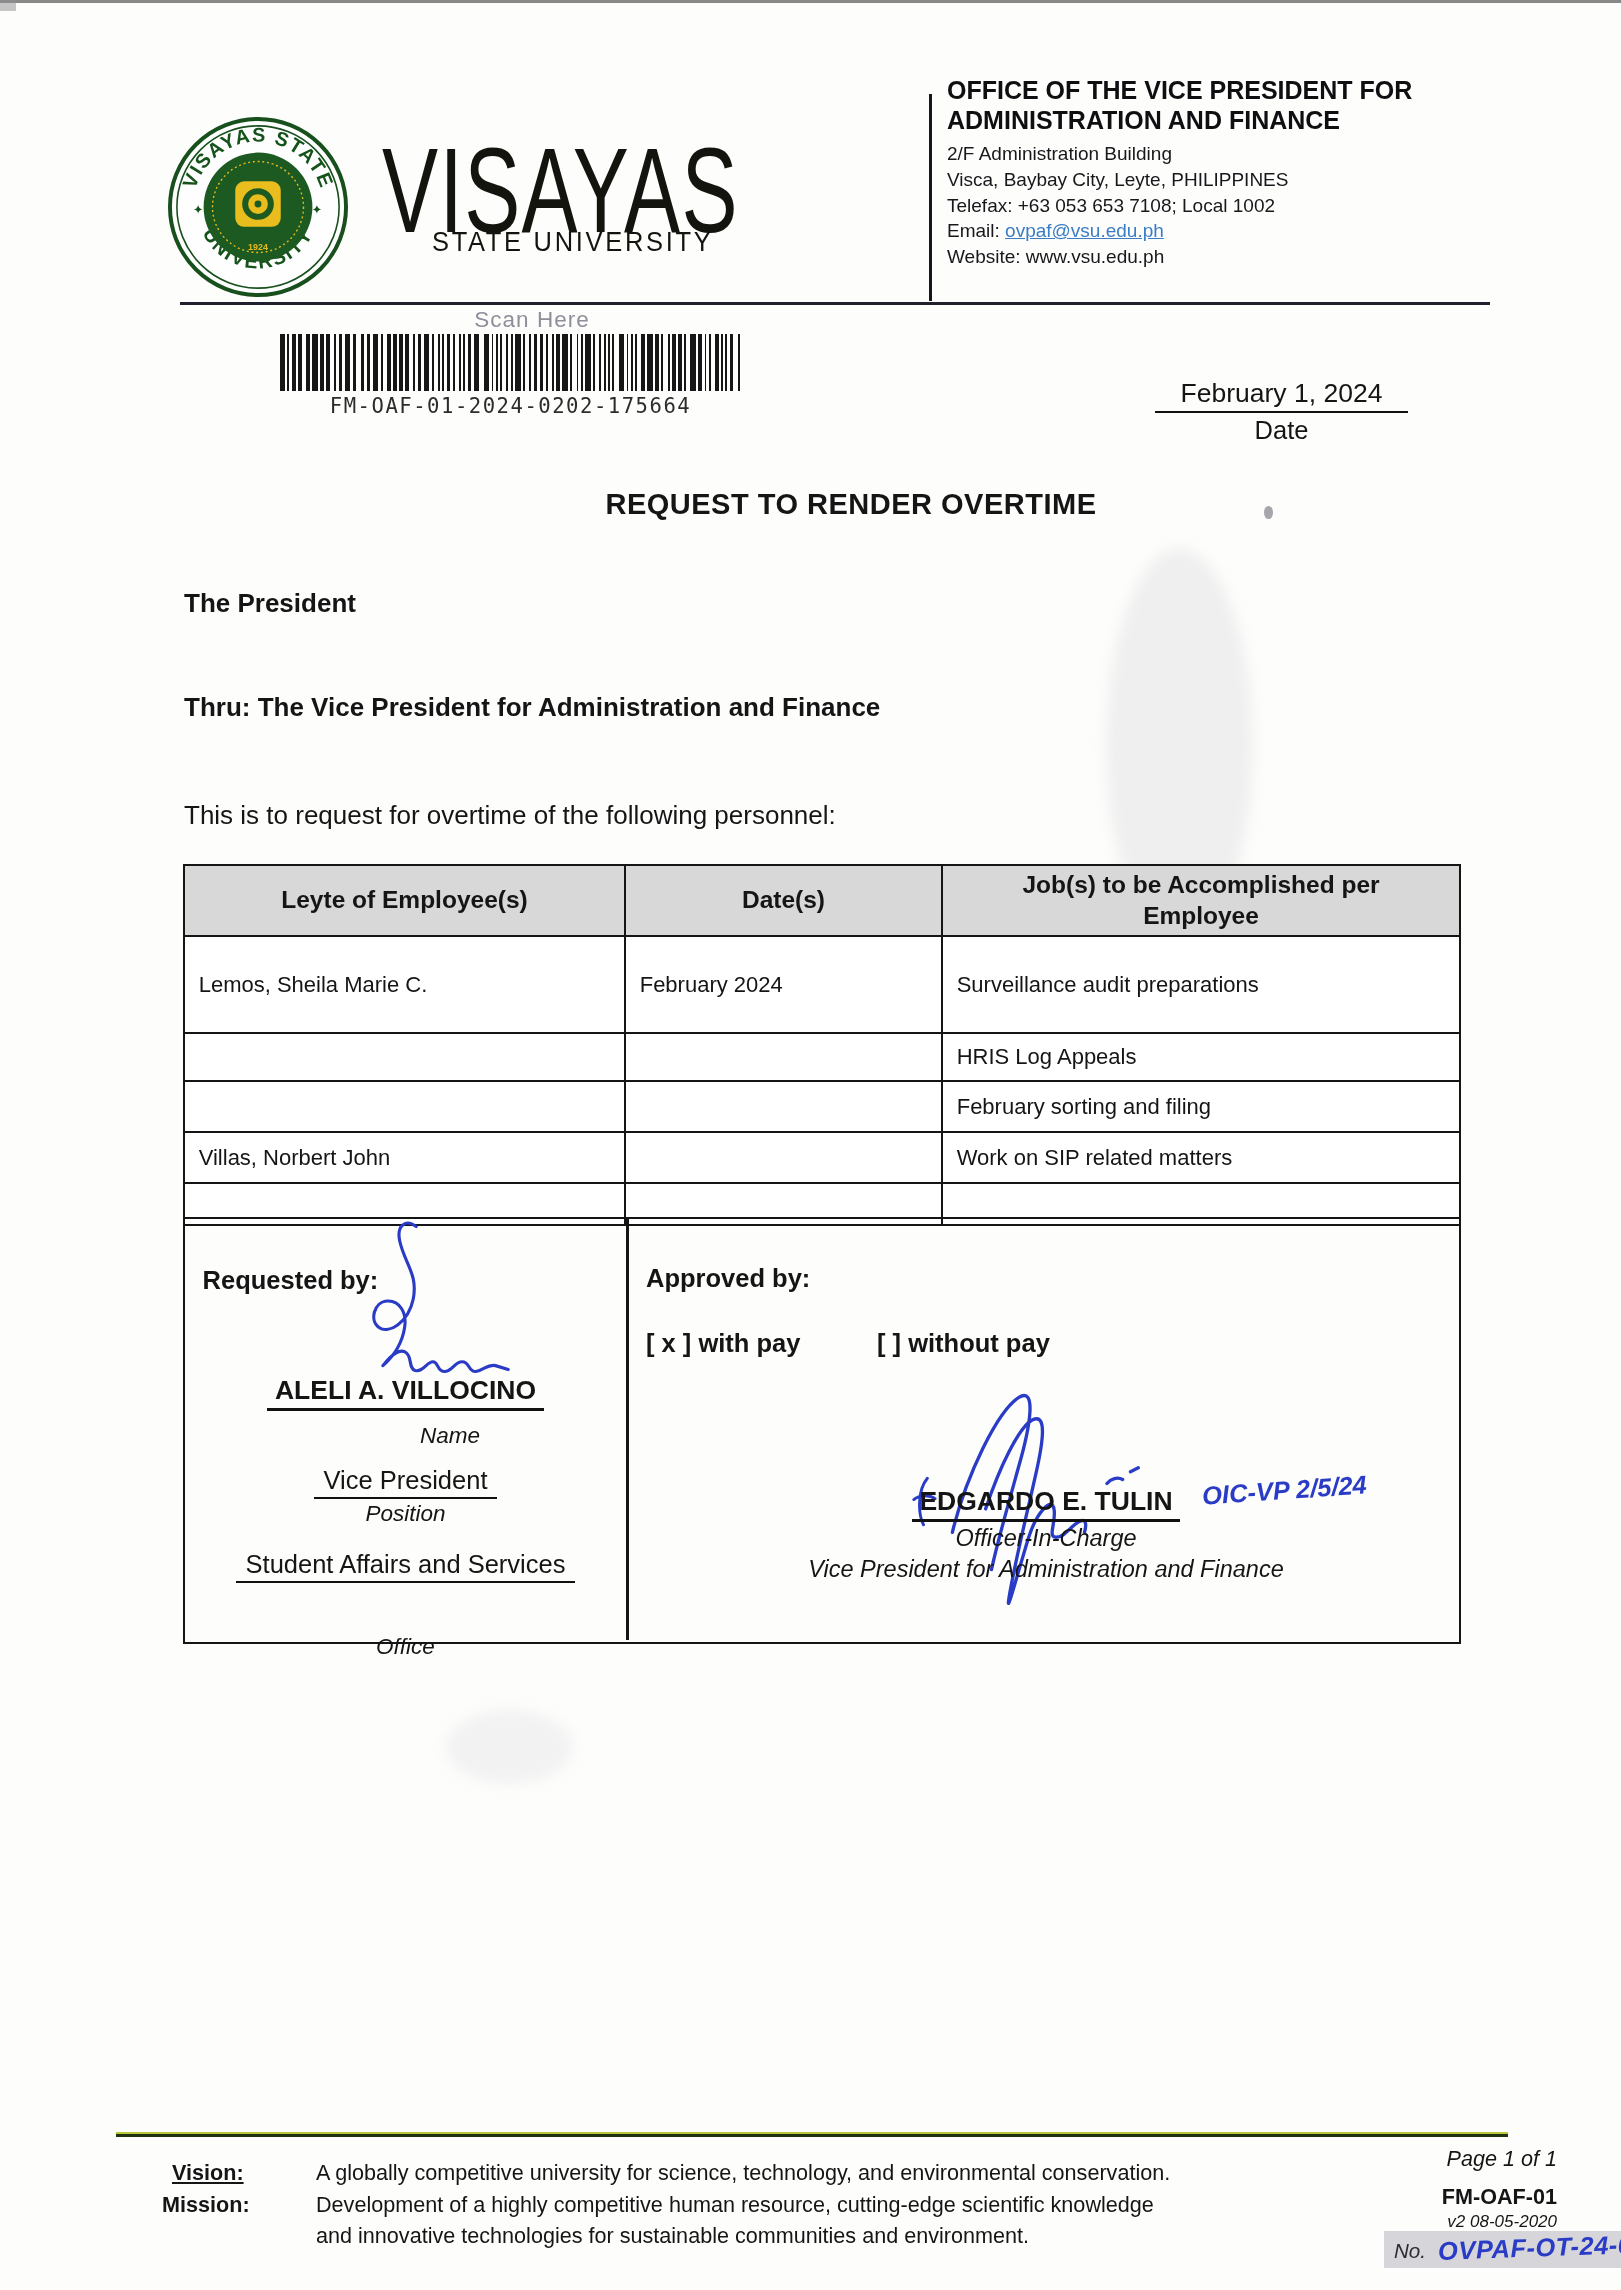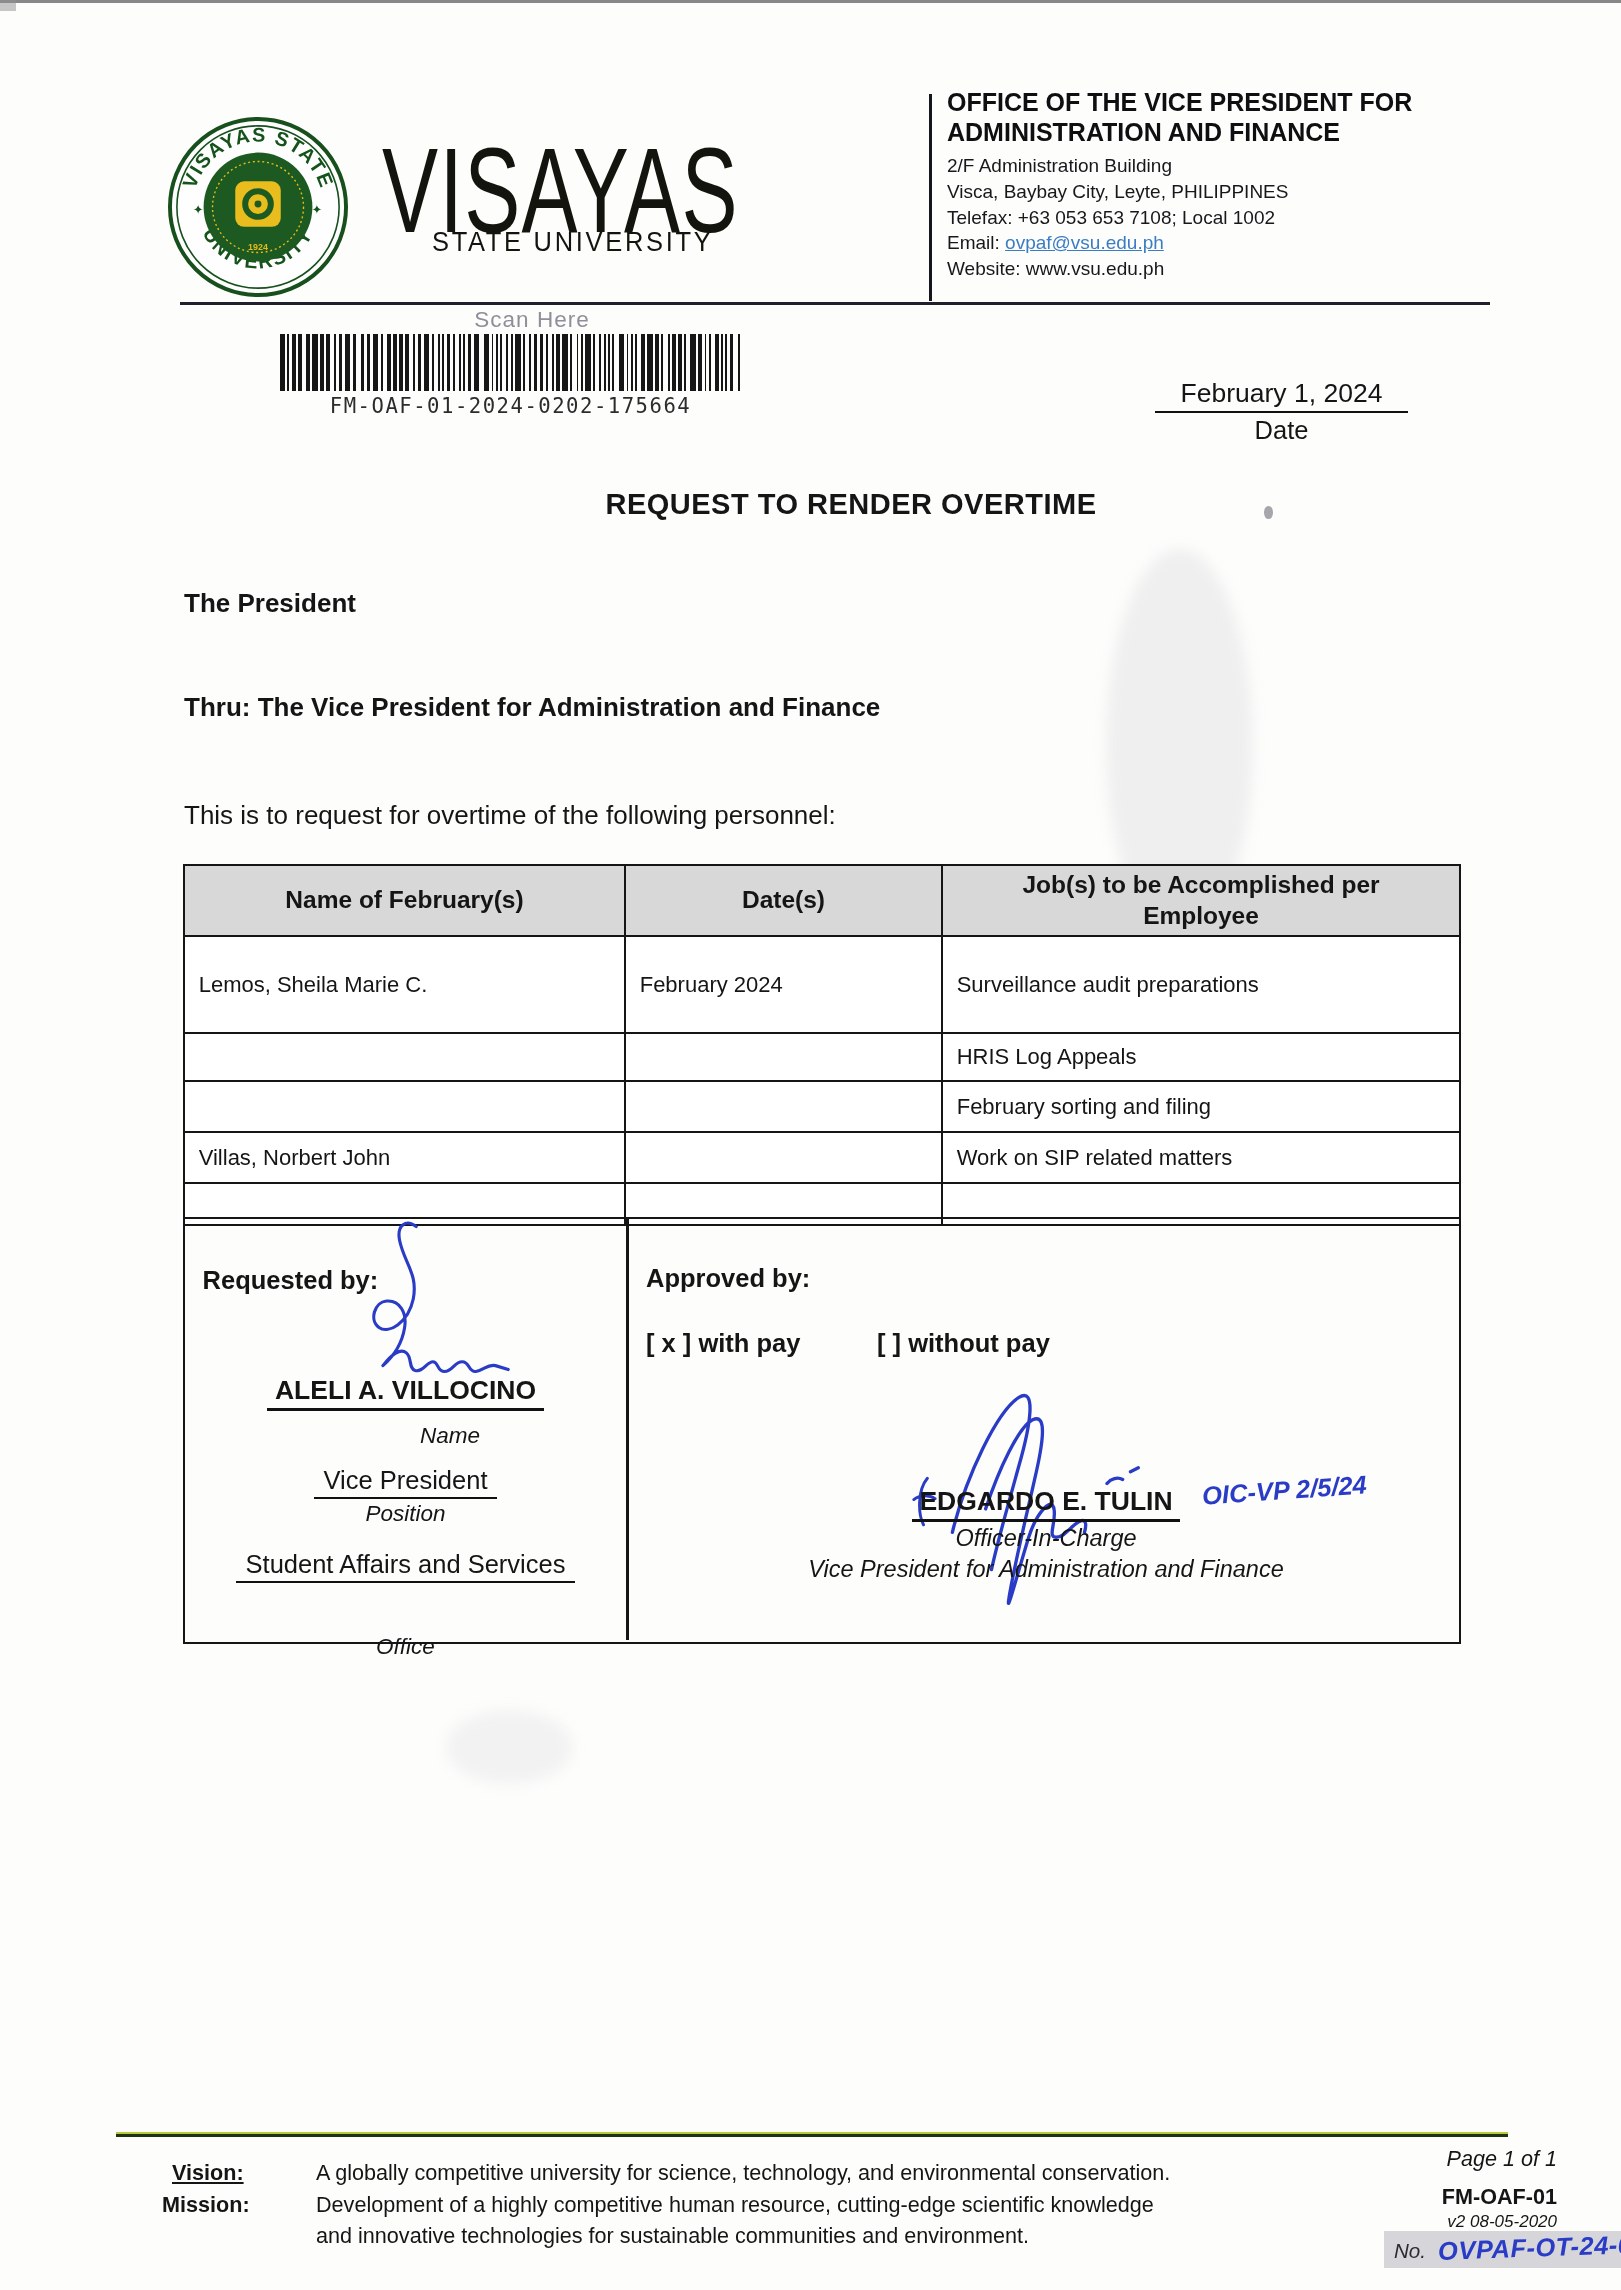--- a/index.html
+++ b/index.html
@@ -89,21 +89,21 @@
     <rect x="86" y="83" width="12" height="12" rx="2" fill="#e9bd1d"></rect>
     <circle cx="92" cy="89" r="3.5" fill="#1d5a22"></circle>
     <text x="92" y="135" font-size="9" font-weight="bold" fill="#e6bb1c" text-anchor="middle">1924</text>
   </svg>
 
   <div class="abs" id="wordmark1" style="left:382px;top:130px;">VISAYAS</div>
   <div class="abs" id="wordmark2" style="left:432px;top:226px;">STATE UNIVERSITY</div>
 
   <div class="abs" id="office-divider" style="left:929px;top:94px;height:207px;"></div>
 
-  <div class="abs" style="left:947px;top:88px;">
+  <div class="abs" style="left:947px;top:76px;">
     <div class="office-title">OFFICE OF THE VICE PRESIDENT FOR</div>
     <div class="office-title">ADMINISTRATION AND FINANCE</div>
     <div style="height:5.9px;"></div>
     <div class="office-line">2/F Administration Building</div>
     <div class="office-line">Visca, Baybay City, Leyte, PHILIPPINES</div>
     <div class="office-line">Telefax: +63 053 653 7108; Local 1002</div>
     <div class="office-line">
       <span>Email:</span>
       <span class="link">ovpaf@vsu.edu.ph</span>
     </div>
@@ -204,21 +204,21 @@
   </div>
 
   <div class="abs ctr b" id="doc-title" style="left:199px;top:488px;width:1304px;">REQUEST TO RENDER OVERTIME</div>
 
   <div class="abs bodyline b" style="left:184px;top:588px;">The President</div>
   <div class="abs bodyline b" style="left:184px;top:692px;">Thru: The Vice President for Administration and Finance</div>
   <div class="abs bodyline" style="left:184px;top:800px;">This is to request for overtime of the following personnel:</div>
 
   <div class="abs" id="personnel-table" style="left:183px;top:864px;width:1278px;">
     <div class="trow thead">
-      <div class="tcell b">Name of February(s)</div>
+      <div class="tcell b">Leyte of Employee(s)</div>
       <div class="tcell b">Date(s)</div>
       <div class="tcell b">Job(s) to be Accomplished per Employee</div>
     </div>
     <div class="trow" style="height:97px;">
       <div class="tcell">Lemos, Sheila Marie C.</div>
       <div class="tcell">February 2024</div>
       <div class="tcell">Surveillance audit preparations</div>
     </div>
     <div class="trow" style="height:48px;">
       <div class="tcell"></div>

